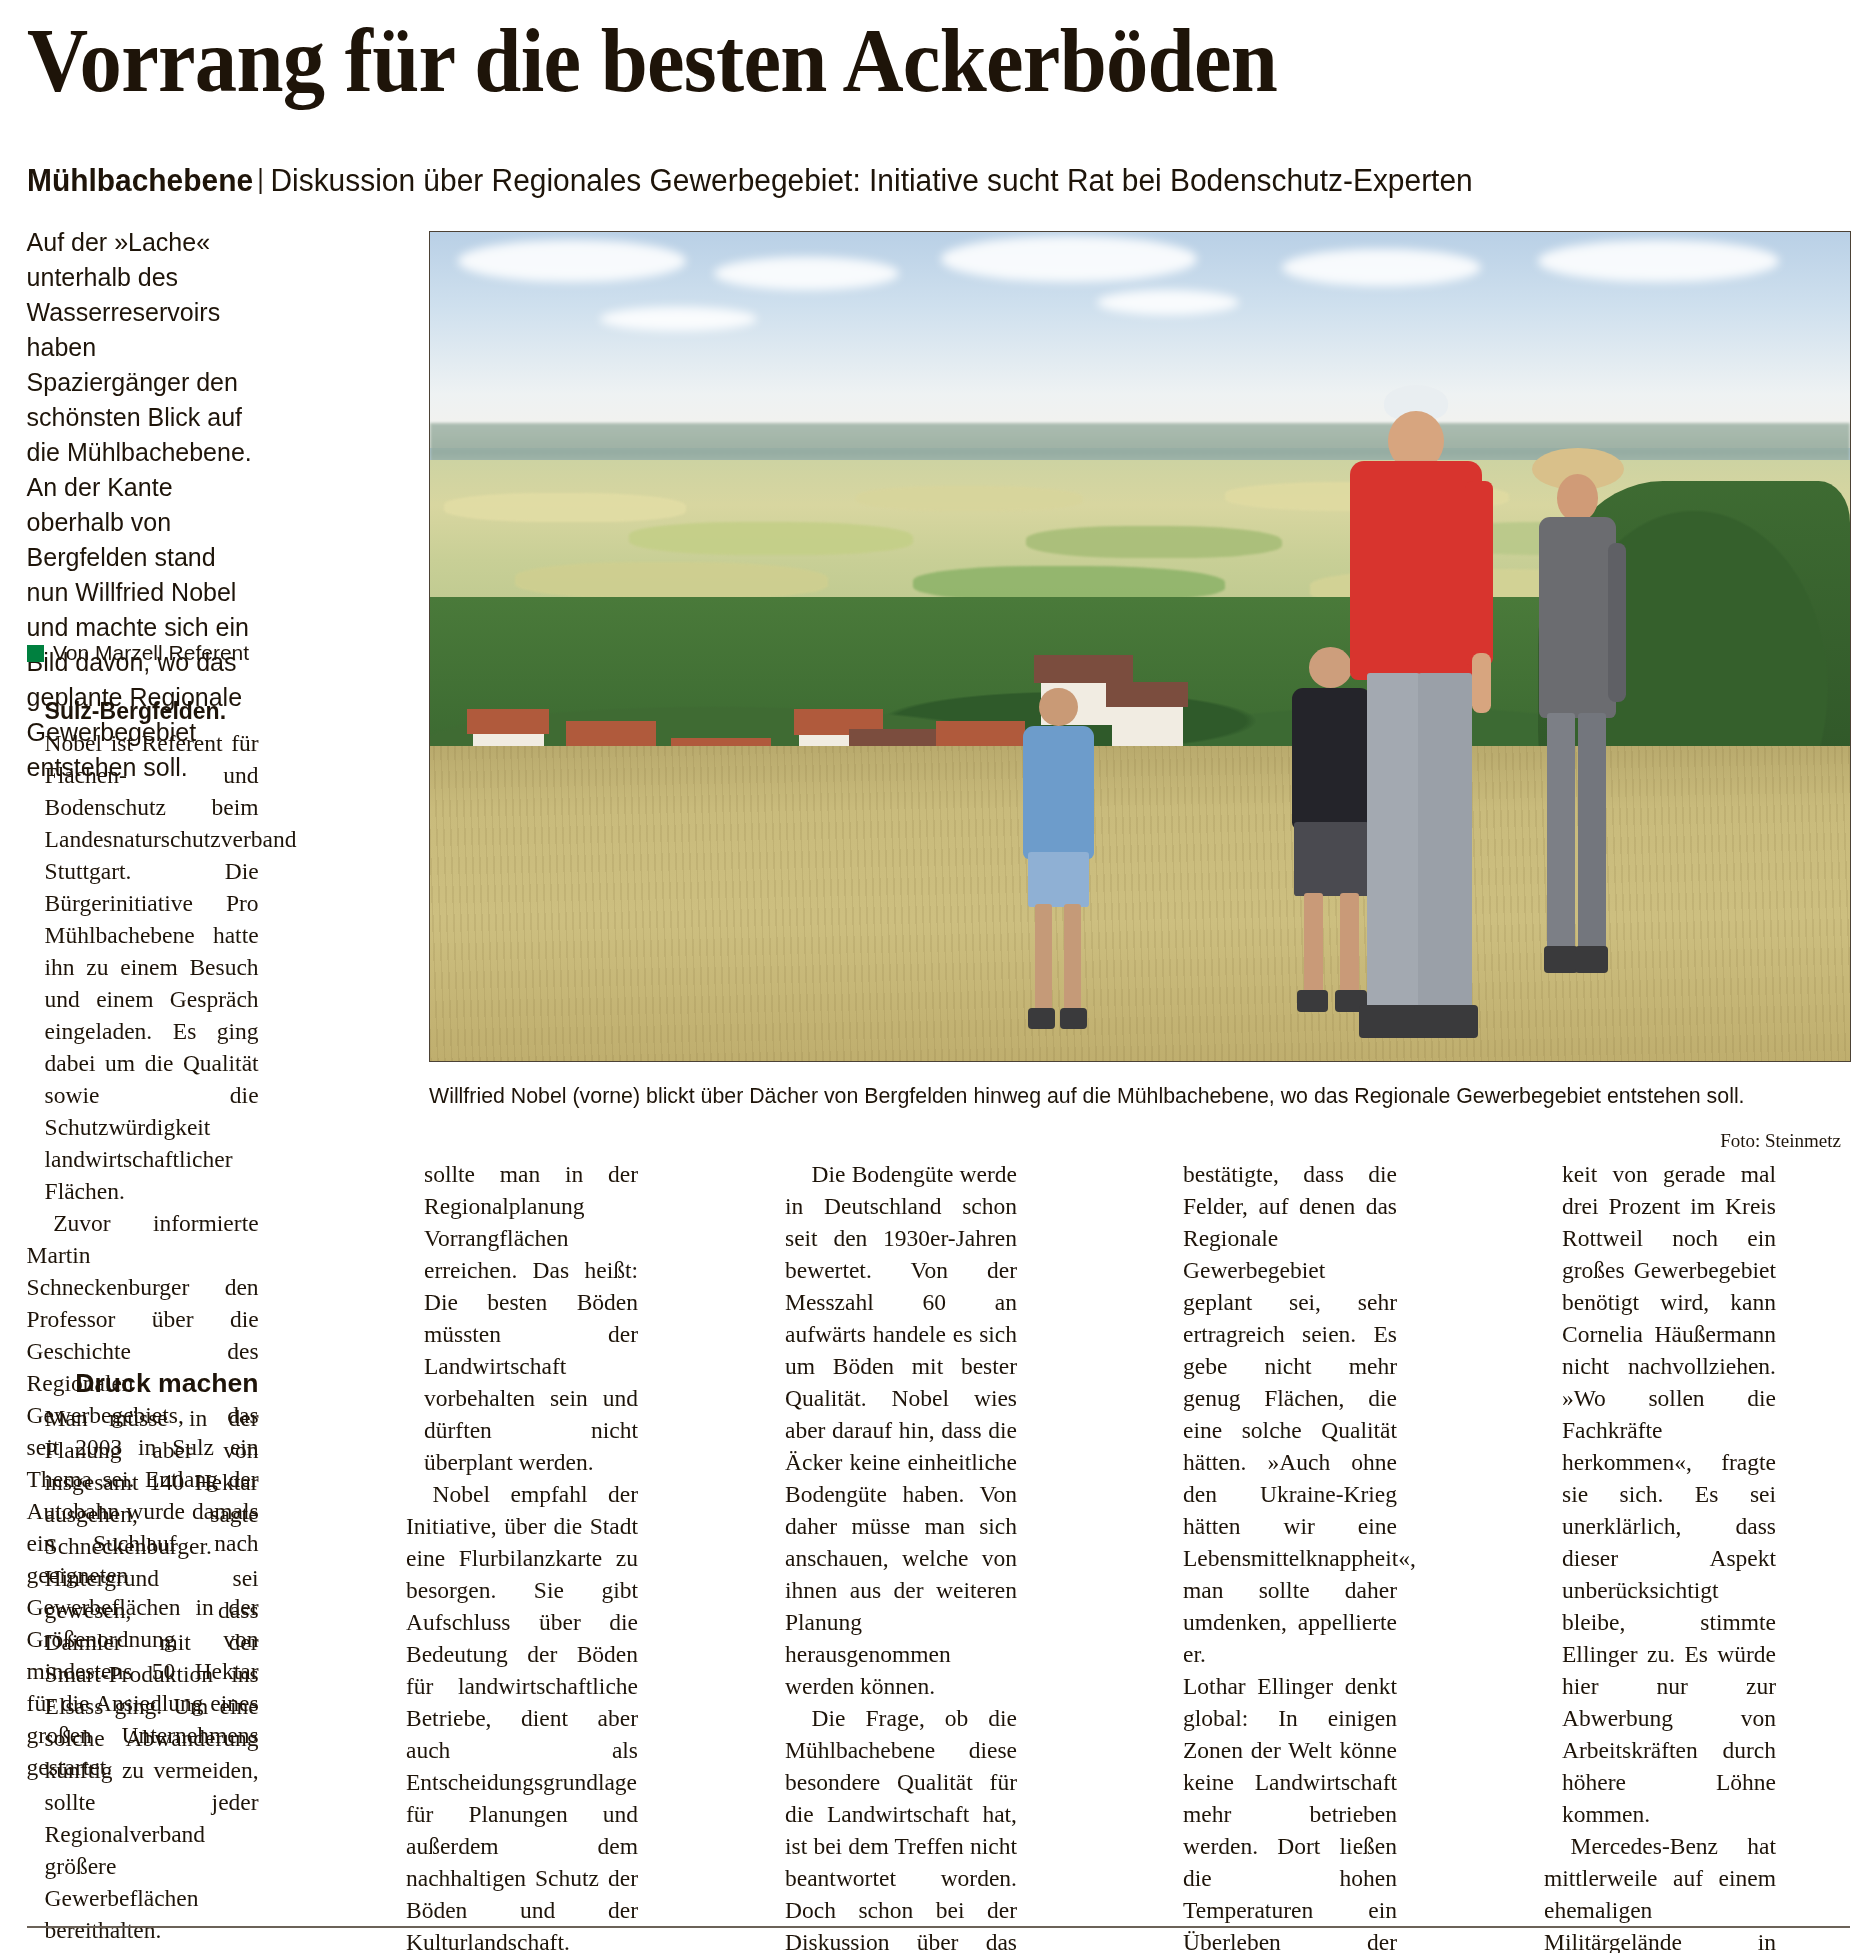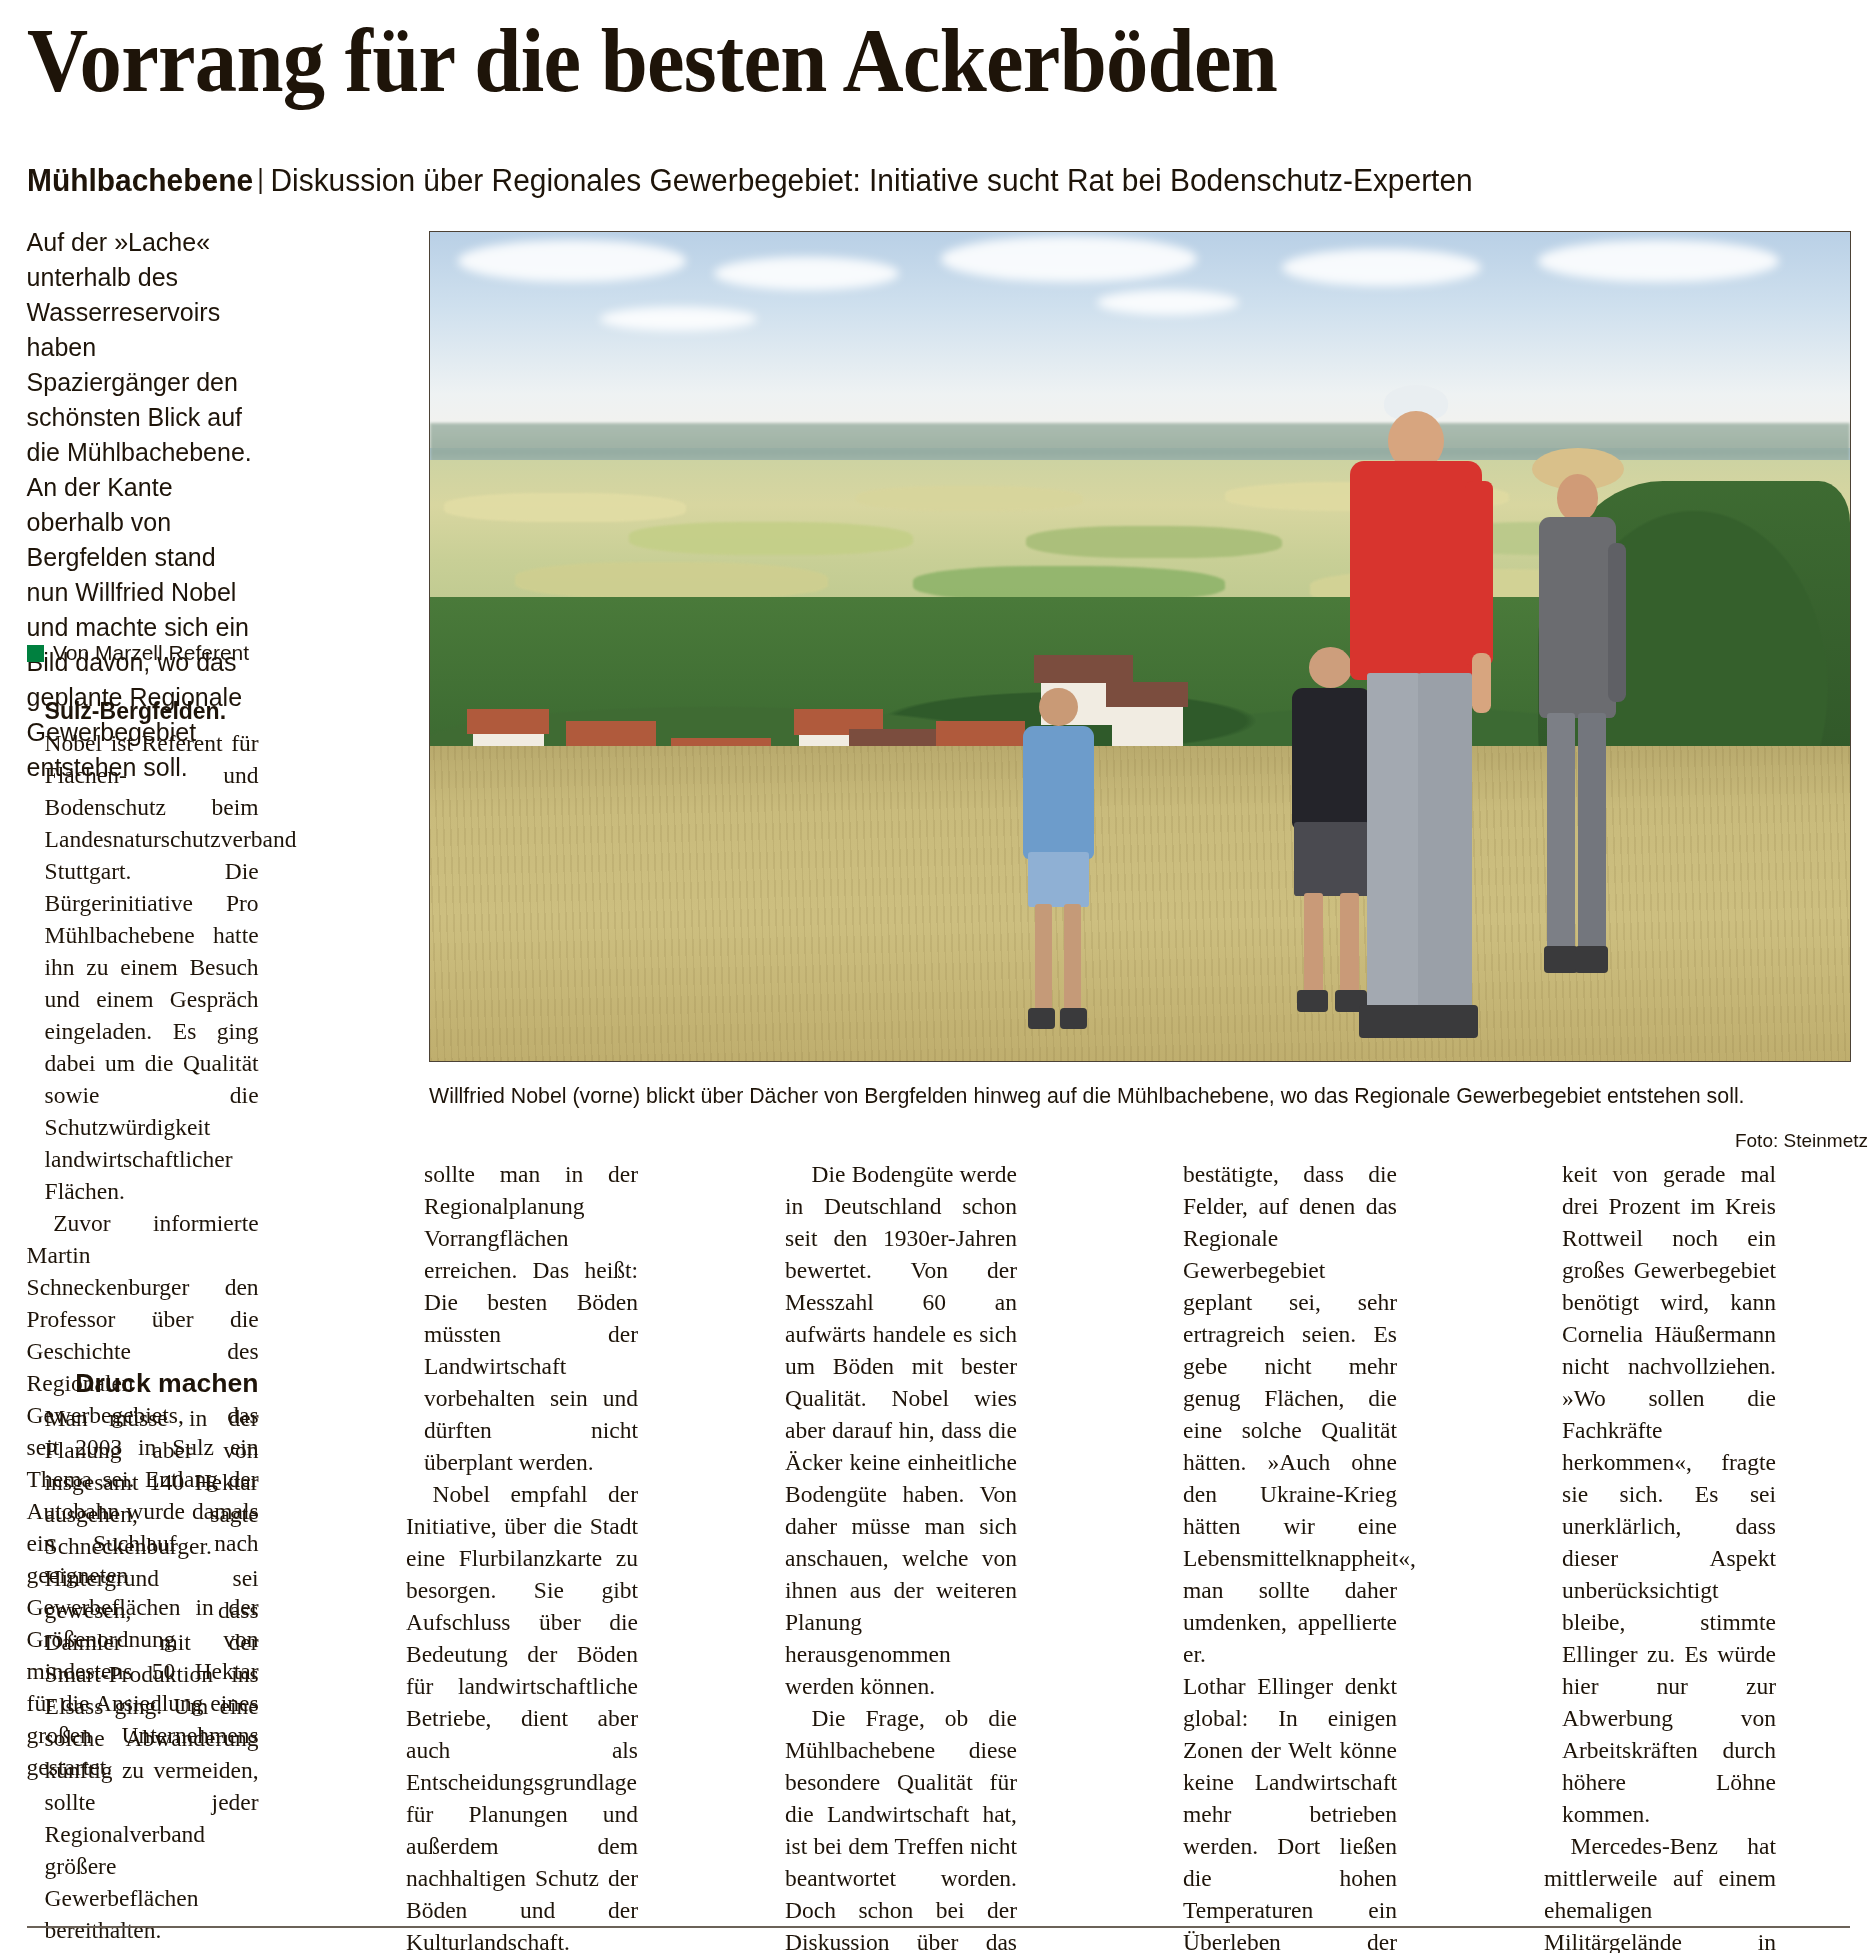--- a/index.html
+++ b/index.html
@@ -78,22 +78,22 @@
   .cap{position:absolute;background:#e9eef1;border-radius:50% 50% 40% 40%;}
   .hat{position:absolute;background:#d9c08a;border-radius:50%;}
 
   .caption{
     position:absolute;left:429px;top:1081px;width:1422px;
     font-family:"Liberation Sans",sans-serif;
     font-size:22px;line-height:29px;color:#1e1409;
     transform:scaleX(0.97);transform-origin:left top;
   }
   .credit{
-    position:absolute;left:446px;top:1130px;width:1422px;text-align:right;
-    font-family:Liberation Sans, sans-serif;font-size:19px;color:#1e1409;
+    position:absolute;left:419px;top:1130px;width:1422px;text-align:right;
+    font-family:Liberation Serif, serif;font-size:19px;color:#1e1409;
   }
 
   
   .col{
     position:absolute;width:232px;
     font-family:"Liberation Serif",serif;
     font-size:23.5px;line-height:32px;color:#1e1409;
     text-align:justify;text-justify:inter-word;
     hyphens:manual;
   }

